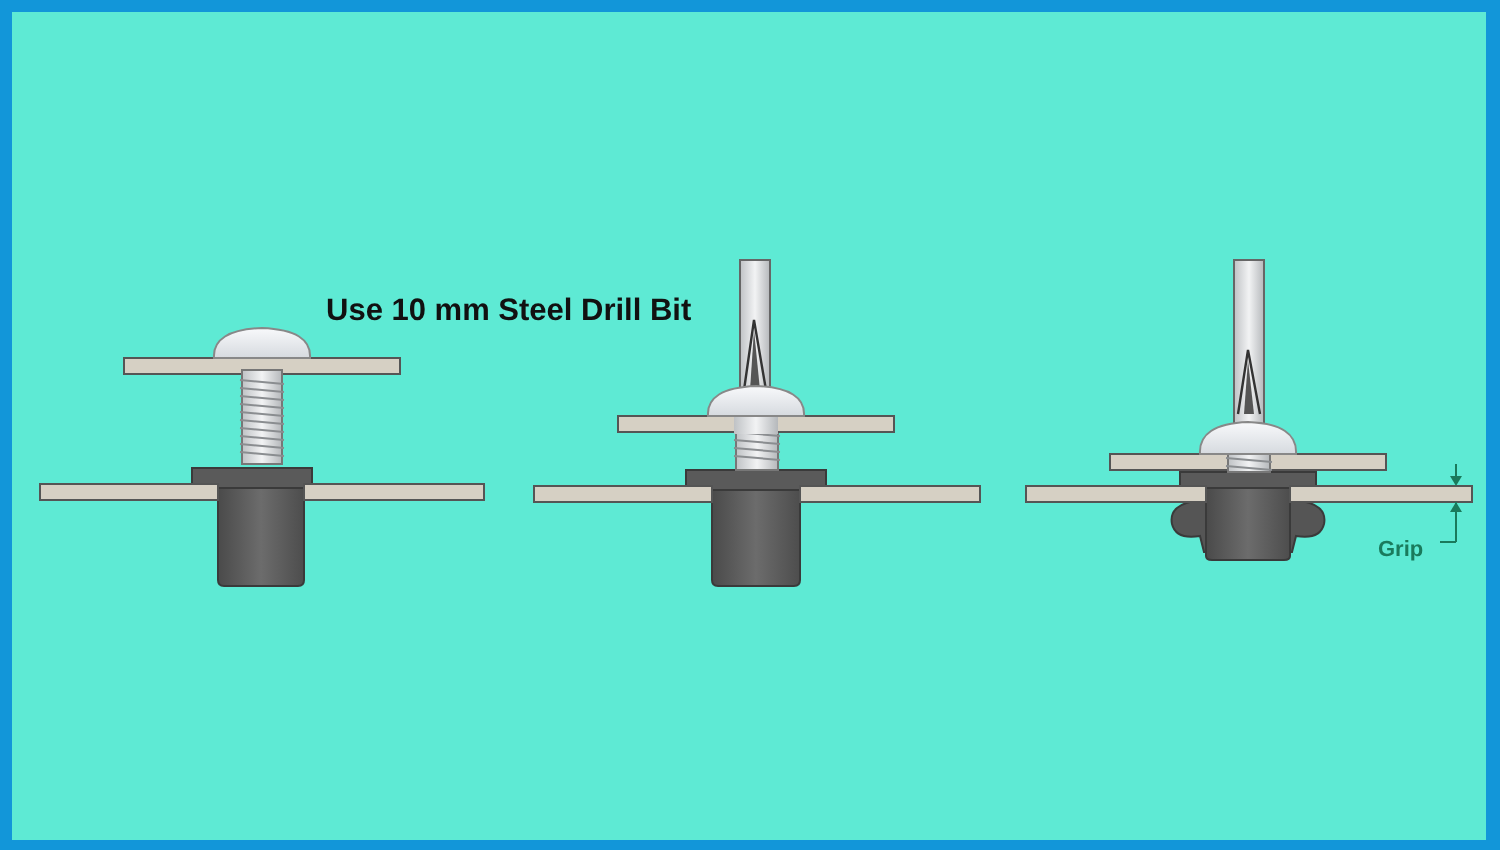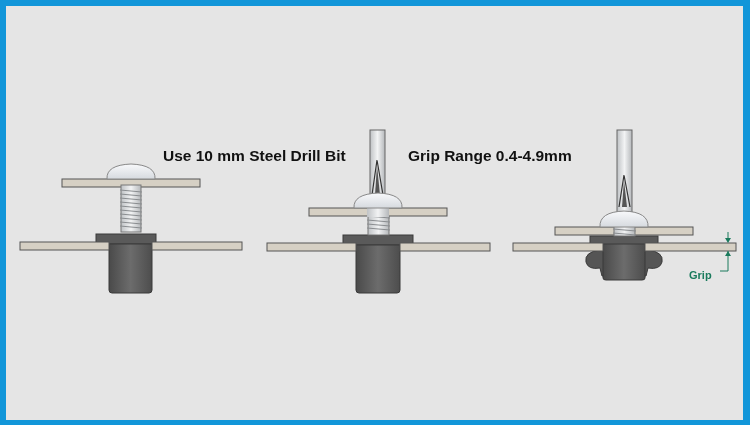--- a/index.html
+++ b/index.html
@@ -3,21 +3,21 @@
 <meta charset="utf-8">
 <style>
   html, body { margin: 0; padding: 0; background: #ffffff; }
   .frame {
     position: relative;
     width: 750px; height: 425px;
     box-sizing: border-box;
     border-style: solid;
     border-color: #1296d9;
     border-width: 6px 7px 5px 6px;
-    background: #e5e5e5;
+    background: #5eead4;
     overflow: hidden;
     font-family: "Liberation Sans", sans-serif;
   }
   .label-main {
     position: absolute;
     font-weight: bold;
     font-size: 15.5px;
     color: #111111;
     white-space: nowrap;
     letter-spacing: 0;
@@ -136,15 +136,14 @@
         <line x1="728" y1="232" x2="728" y2="241"></line>
         <path d="M725 238 L728 243 L731 238 Z" stroke="none"></path>
         <line x1="728" y1="251" x2="728" y2="271"></line>
         <path d="M725 256 L728 251 L731 256 Z" stroke="none"></path>
         <line x1="720" y1="271" x2="728" y2="271"></line>
       </g>
     </g>
   </svg>
 
   <div class="label-main label-drill">Use 10 mm Steel Drill Bit</div>
-  <div class="label-main label-grip-range">Grip Range 0.4-4.9mm</div>
   <div class="label-grip">Grip</div>
 </div>
 
 </body></html>

